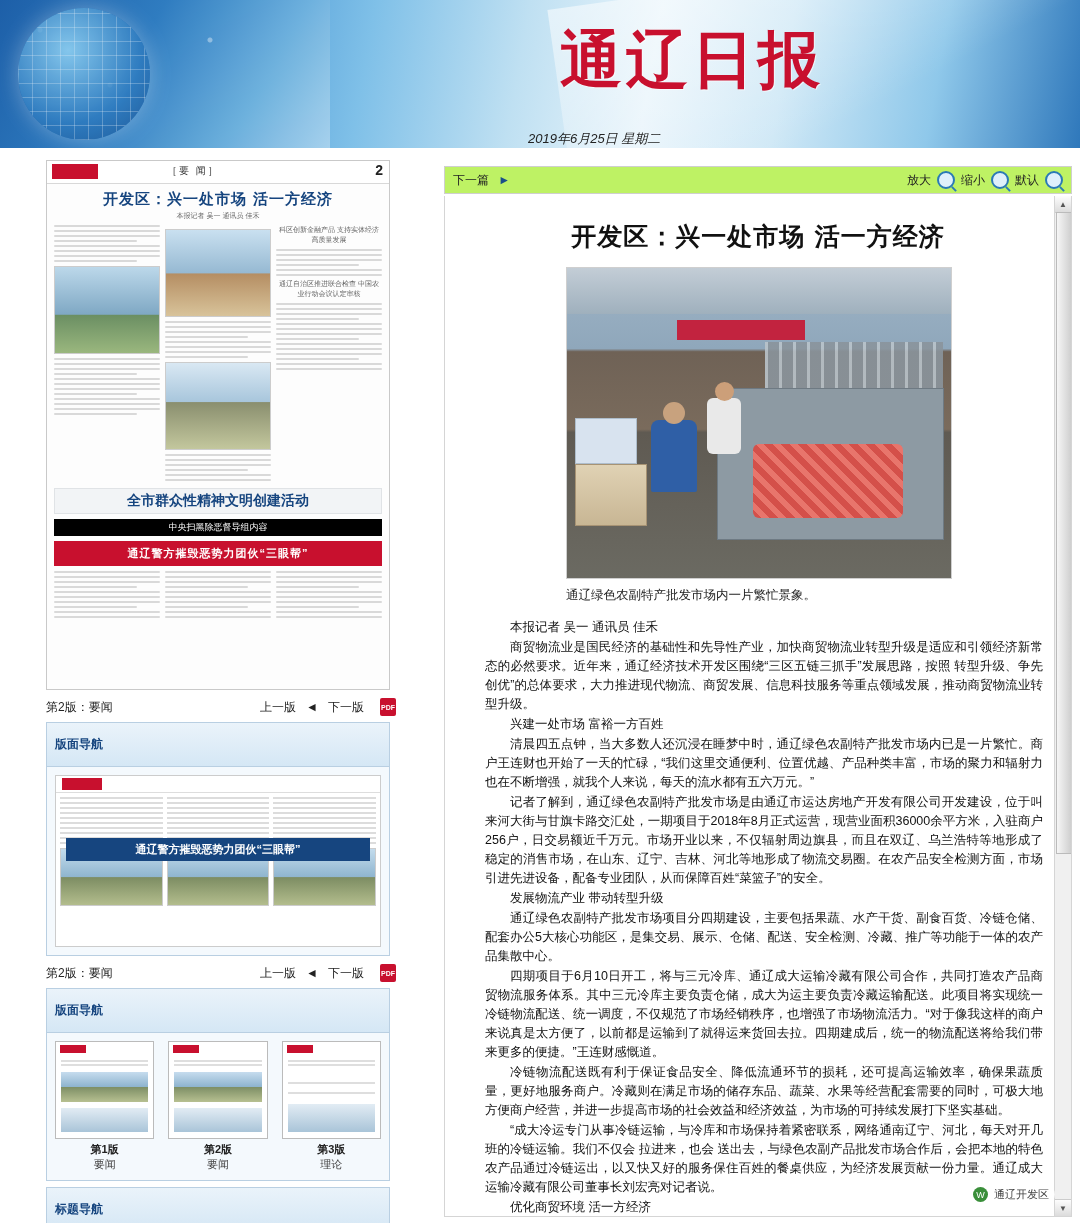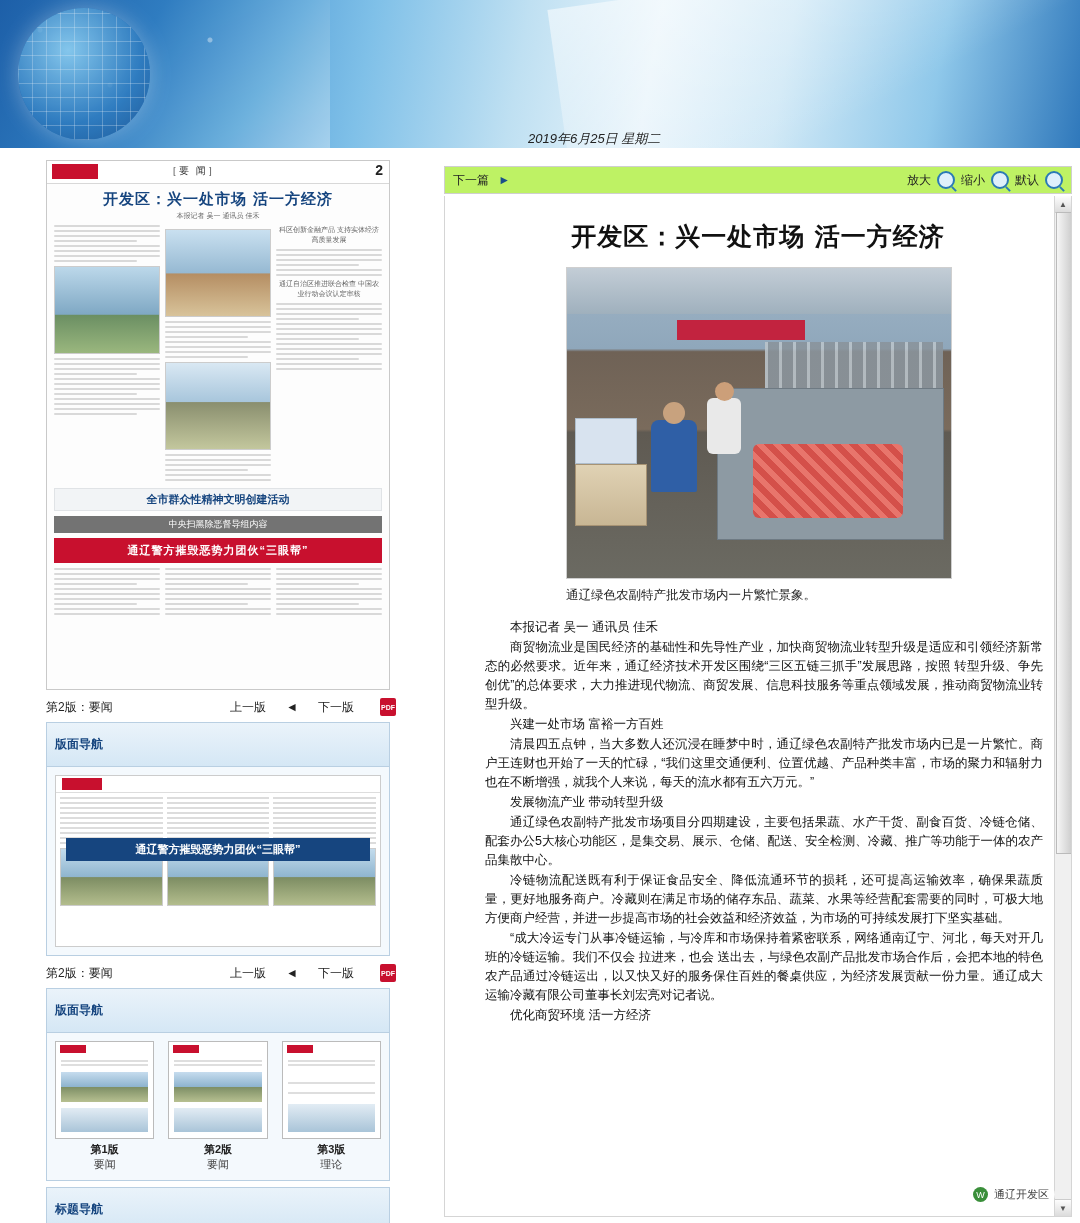--- a/index.html
+++ b/index.html
@@ -61,28 +61,28 @@
   .pp-pagenum{position:absolute;right:6px;top:1px;font-size:14px;font-weight:700;color:#222;}
   .pp-title{
     margin:6px 8px 2px 8px;font-size:15px;font-weight:700;color:#16457f;text-align:center;
     font-family:"DejaVu Serif","Liberation Serif",serif;letter-spacing:1px;
   }
   .pp-sub{font-size:7px;color:#666;text-align:center;margin-bottom:4px;}
   .pp-grid{display:flex;gap:5px;padding:0 7px;}
   .pp-col{flex:1;}
   .pp-lines span{display:block;height:2px;background:#d9d9d9;margin-bottom:3px;border-radius:1px;}
   .pp-lines span:nth-child(4n){width:78%;}
-  .pp-red{background:#737373;color:#fff;font-size:9px;text-align:center;padding:2px 0;margin:5px 7px;}
-  .pp-band{margin:4px 7px;background:#f2f4f6;border:1px solid #e0e3e6;font-size:11px;color:#16457f;text-align:center;padding:3px 0;font-weight:700;}
+  .pp-red{background:#000000;color:#fff;font-size:9px;text-align:center;padding:2px 0;margin:5px 7px;}
+  .pp-band{margin:4px 7px;background:#f2f4f6;border:1px solid #e0e3e6;font-size:14px;color:#16457f;text-align:center;padding:3px 0;font-weight:700;}
   .pp-photo{height:86px;border:1px solid #ccc;margin:4px 0;background:linear-gradient(180deg,#bcd8ea,#7fa8c4 55%,#6b8f63 56%,#9ab77e 100%);}
   .pp-photo.v2{background:linear-gradient(180deg,#c9e0f0,#96b9d2 50%,#b58e63 51%,#d8c39a 100%);}
   .pp-photo.v3{background:linear-gradient(180deg,#d9e8f3,#a8c6dc 45%,#8a8f6f 46%,#c3c79d 100%);}
   .pp-bigred{margin:5px 7px;background:#c8102e;color:#fff;text-align:center;font-size:11px;font-weight:700;padding:5px 0;letter-spacing:1px;}
   .row-nav{
-    display:flex;align-items:center;gap:20px;margin:8px 0 4px 46px;font-size:12px;color:#222;width:350px;
+    display:flex;align-items:center;gap:10px;margin:8px 0 4px 46px;font-size:12px;color:#222;width:350px;
   }
   .row-nav .sep{flex:1;}
   .row-nav a{color:#222;text-decoration:none;}
   .pdf-ico{width:16px;height:18px;background:#c8102e;color:#fff;font-size:7px;font-weight:700;
     display:flex;align-items:center;justify-content:center;border-radius:2px;margin-left:6px;}
   
   .panel{width:342px;margin:6px auto 0 auto;border:1px solid #b9cfe2;background:#f4f9fd;}
   .panel-hd{
     background:linear-gradient(180deg,#eaf3fa,#d5e7f5);border-bottom:1px solid #b9cfe2;
     font-size:12px;font-weight:700;color:#16457f;padding:13px 8px;
@@ -167,20 +167,21 @@
   }
   .wm-dot{width:15px;height:15px;border-radius:50%;background:#3a8f3a;color:#fff;font-size:9px;
     display:flex;align-items:center;justify-content:center;}
 </style>
 </head>
 <body>
 
 <div class="masthead">
   <div class="globe"></div>
   <div class="swoosh"></div>
+  <div class="masthead-title">通辽日报</div>
   <div class="masthead-date">2019年6月25日 星期二</div>
 </div>
 
 <div class="left-col">
 
   <div class="paper-page">
     <div class="pp-head">
       <div class="pp-logo"></div>
       <div class="pp-headword">［要 闻］</div>
       <div class="pp-pagenum">2</div>
@@ -499,22 +500,24 @@
         <div class="worker"></div>
       </div>
       <div class="art-caption">通辽绿色农副特产批发市场内一片繁忙景象。</div>
     </div>
 
     <div class="art-body">
       <p>本报记者 吴一 通讯员 佳禾</p>
       <p>商贸物流业是国民经济的基础性和先导性产业，加快商贸物流业转型升级是适应和引领经济新常态的必然要求。近年来，通辽经济技术开发区围绕“三区五链三抓手”发展思路，按照 转型升级、争先创优”的总体要求，大力推进现代物流、商贸发展、信息科技服务等重点领域发展，推动商贸物流业转型升级。</p>
       <p>兴建一处市场 富裕一方百姓</p>
       <p>清晨四五点钟，当大多数人还沉浸在睡梦中时，通辽绿色农副特产批发市场内已是一片繁忙。商户王连财也开始了一天的忙碌，“我们这里交通便利、位置优越、产品种类丰富，市场的聚力和辐射力也在不断增强，就我个人来说，每天的流水都有五六万元。”</p>
+      <p>记者了解到，通辽绿色农副特产批发市场是由通辽市运达房地产开发有限公司开发建设，位于叫来河大街与甘旗卡路交汇处，一期项目于2018年8月正式运营，现营业面积36000余平方米，入驻商户256户，日交易额近千万元。市场开业以来，不仅辐射周边旗县，而且在双辽、乌兰浩特等地形成了稳定的消售市场，在山东、辽宁、吉林、河北等地形成了物流交易圈。在农产品安全检测方面，市场引进先进设备，配备专业团队，从而保障百姓“菜篮子”的安全。</p>
       <p>发展物流产业 带动转型升级</p>
       <p>通辽绿色农副特产批发市场项目分四期建设，主要包括果蔬、水产干货、副食百货、冷链仓储、配套办公5大核心功能区，是集交易、展示、仓储、配送、安全检测、冷藏、推广等功能于一体的农产品集散中心。</p>
+      <p>四期项目于6月10日开工，将与三元冷库、通辽成大运输冷藏有限公司合作，共同打造农产品商贸物流服务体系。其中三元冷库主要负责仓储，成大为运主要负责冷藏运输配送。此项目将实现统一冷链物流配送、统一调度，不仅规范了市场经销秩序，也增强了市场物流活力。“对于像我这样的商户来说真是太方便了，以前都是运输到了就得运来货回去拉。四期建成后，统一的物流配送将给我们带来更多的便捷。”王连财感慨道。</p>
       <p>冷链物流配送既有利于保证食品安全、降低流通环节的损耗，还可提高运输效率，确保果蔬质量，更好地服务商户。冷藏则在满足市场的储存东品、蔬菜、水果等经营配套需要的同时，可极大地方便商户经营，并进一步提高市场的社会效益和经济效益，为市场的可持续发展打下坚实基础。</p>
       <p>“成大冷运专门从事冷链运输，与冷库和市场保持着紧密联系，网络通南辽宁、河北，每天对开几班的冷链运输。我们不仅会 拉进来，也会 送出去，与绿色农副产品批发市场合作后，会把本地的特色农产品通过冷链运出，以又快又好的服务保住百姓的餐桌供应，为经济发展贡献一份力量。通辽成大运输冷藏有限公司董事长刘宏亮对记者说。</p>
       <p>优化商贸环境 活一方经济</p>
 
     </div>
 
     <div class="watermark">
       <span class="wm-dot">W</span>
       <span>通辽开发区</span>
     </div>

